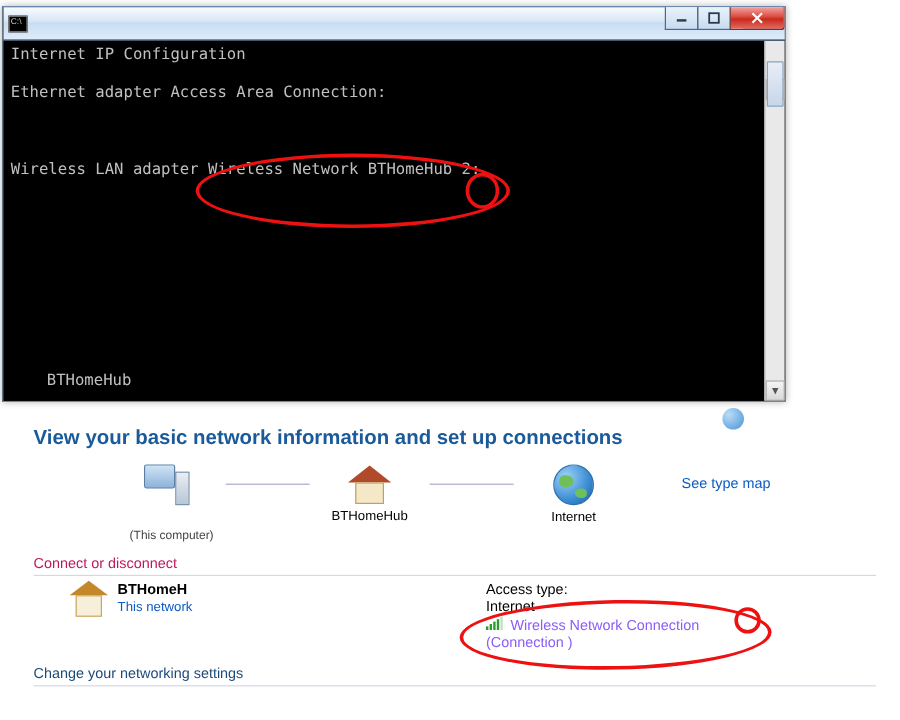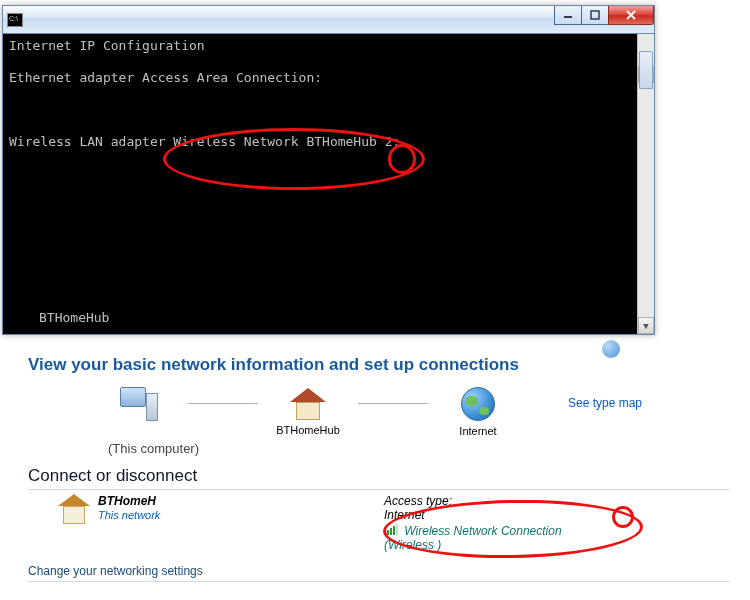--- a/index.html
+++ b/index.html
@@ -26,31 +26,31 @@
 
   
   .ncp { position: absolute; top: 355px; left: 28px; right: 20px; }
   .ncp h1 { color: #1a5a9a; font-weight: 700; font-size: 17px; margin-bottom: 12px; }
   .map-row { display: flex; align-items: center; gap: 0; margin: 6px 0 6px 40px; }
   .node { display: flex; flex-direction: column; align-items: center; width: 140px; }
   .node .label { font-size: 11px; color: #000; margin-top: 4px; }
   .dash { width: 70px; border-top: 1px solid #aac; height:0; margin: 0 -20px 18px -20px; position:relative;}
   .fullmap { margin-left: 20px; margin-bottom:18px;}
   .fullmap a { color: #0a5bc4; font-size: 12px; text-decoration: none; }
-  .subnote { font-size: 13px; color:#444; margin-left: 80px; margin-top:-2px;}
+  .subnote { font-size: 10px; color:#444; margin-left: 80px; margin-top:-2px;}
   .section-head { color:#1a4a7a; font-size:12px; margin: 10px 0 4px 0; display:flex; justify-content:space-between; align-items:center; border-bottom:1px solid #d0dae6; padding-bottom:3px;}
-  .section-head a { color:#0f172a; text-decoration:none; font-size:17px;}
-  .active-net { display: flex; gap: 26px; margin-top:0;font-style:italic;}
+  .section-head a { color:#be185d; text-decoration:none; font-size:12px;}
+  .active-net { display: flex; gap: 47px; margin-top:0;}
   .net-left { display:flex; gap:8px; margin-left:30px; width:300px;}
   .net-left .name { font-weight:700; font-size:12px; }
   .net-left a { color:#0a5bc4; font-size:11px; text-decoration:none;}
   .net-right { font-size:12px; }
   .net-right .row { display:flex; margin-bottom:2px;flex-direction:column;}
   .net-right .k { width:78px; }
-  .net-right a { color:#0f766e; text-decoration:none;}
+  .net-right a { color:#8b5cf6; text-decoration:none;}
   .sig-icon { display:inline-block; width:14px; height:10px; position:relative; margin-right:3px;}
   .sig-icon span{position:absolute;bottom:0;width:2px;background:#2a9d2a;}
   .sig-icon span:nth-child(1){left:0;height:3px;}
   .sig-icon span:nth-child(2){left:3px;height:5px;}
   .sig-icon span:nth-child(3){left:6px;height:7px;}
   .sig-icon span:nth-child(4){left:9px;height:9px;}
   .sig-icon span:nth-child(5){left:12px;height:11px;background:#c8dcc8;}
 
   
   .pc-icon{width:40px;height:34px;position:relative;}
@@ -164,21 +164,21 @@
       </div>
     </div>
     <div class="net-right">
       <div class="row">
         <span class="k">Access type:</span>
         <span>Internet</span>
       </div>
       <div class="row">
         <span>
           <span class="sig-icon"><span></span><span></span><span></span><span></span><span></span></span>
-          <a href="#"><span>Wireless Network Connection</span><br><span>(Wireless          )</span></a>
+          <a href="#"><span>Wireless Network Connection</span><br><span>(Connection          )</span></a>
         </span>
       </div>
     </div>
   </div>
 
   <div class="section-head" style="">
     <span>Change your networking settings</span>
   </div>
 </div>
 

